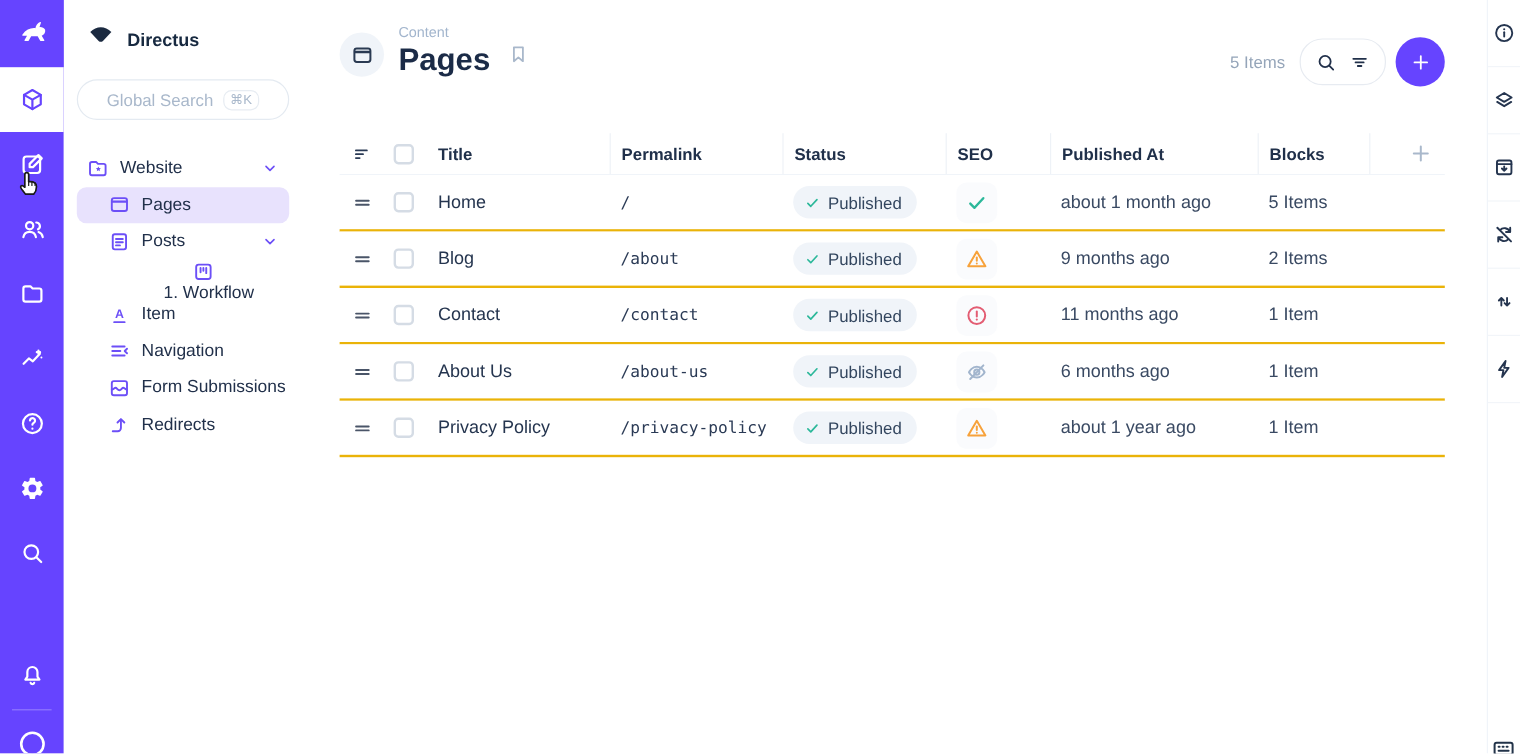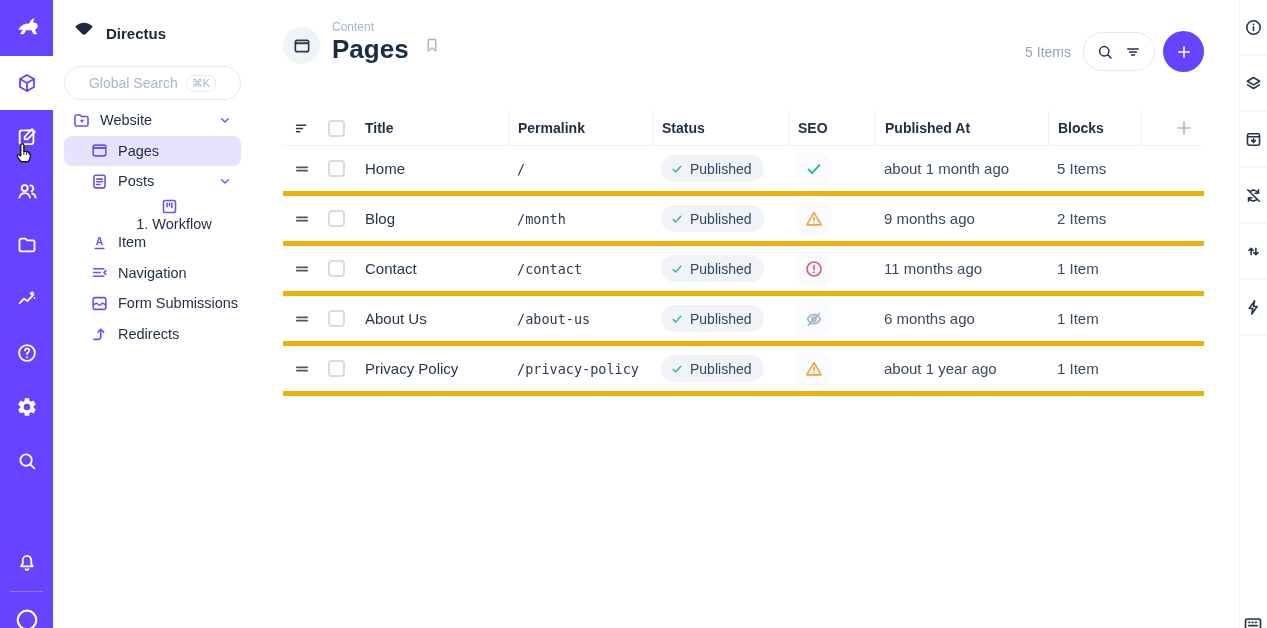--- a/index.html
+++ b/index.html
@@ -26,21 +26,21 @@
 
   
   .nav-sidebar{position:absolute;left:53px;top:0;width:199px;height:628px;background:#fff;}
   .project-row{display:flex;align-items:flex-end;gap:10px;padding:18px 0 0 19px;}
   .project-logo{width:24px;height:24px;color:#1B2A40;}
   .project-name{font-size:15px;font-weight:700;color:#172940;}
   .global-search{margin:24px 11px 0 11px;height:32px;border:1px solid #E4EAF1;border-radius:22px;
     display:flex;align-items:center;justify-content:center;gap:8px;color:#A9B8CB;font-size:14px;cursor:text;background:#fff;}
   .kbd{border:1px solid #E7ECF2;border-radius:7px;padding:1px 5px;font-size:11px;color:#A9B8CB;
     font-family:"Liberation Sans","DejaVu Sans",sans-serif;}
-  .nav-tree{margin-top:5px;}
+  .nav-tree{margin-top:25px;}
   .nav-item{height:30.5px;display:flex;align-items:center;font-size:14.5px;color:#21304A;
     margin:0 11px;border-radius:8px;cursor:pointer;}
   .nav-item.l0{padding-left:8px;}
   .nav-item.l1{padding-left:26px;}
   .nav-item.l2{padding-left:43px;flex-direction:column;}
   .nav-item.selected{background:#E8E2FD;}
   .nav-icon{width:19px;height:19px;color:#6C4FF7;margin-right:9px;}
   .nav-label{white-space:nowrap;}
   .chevron{margin-left:auto;margin-right:8px;width:16px;height:16px;color:#6C4FF7;}
 
@@ -67,21 +67,21 @@
   .table{position:absolute;left:283px;top:111px;width:921px;}
   .grid{display:grid;grid-template-columns:37px 36px 152px 144px 136px 87px 173px 93px 1fr;align-items:center;}
   .thead{height:34px;border-bottom:1px solid #F0F4F9;}
   .th{font-size:14px;font-weight:700;color:#20304A;padding-left:9px;height:100%;display:flex;align-items:center;cursor:pointer;}
   .th.bordered{border-left:1px solid #EEF2F7;}
   .th.c-drag{padding-left:10px;color:#2A3A55;}
   .th.c-drag .icon{width:17px;height:17px;}
   .th.c-check{padding-left:8px;}
   .th.c-add{justify-content:flex-end;padding-right:10px;color:#A9B8CB;}
   .th.c-add .icon{width:20px;height:20px;}
-  .tr{height:45px;border-bottom:5px solid #eab308;cursor:pointer;background:#fff;}
+  .tr{height:45px;border-bottom:2px solid #eab308;cursor:pointer;background:#fff;}
   .td{padding-left:9px;display:flex;align-items:center;}
   .td.c-drag{padding-left:10px;color:#4A5568;}
   .td.c-drag .icon{width:18px;height:18px;cursor:grab;}
   .td.c-check{padding-left:8px;}
   .checkbox{width:17px;height:17px;border:2px solid #D5DCE5;border-radius:4px;background:#fff;cursor:pointer;box-sizing:border-box;}
   .td-title{font-size:15px;color:#25354F;}
   .td-permalink{font-family:"DejaVu Sans Mono","Liberation Mono",monospace;font-size:13.5px;color:#2A3A55;}
   .status-pill{display:inline-flex;align-items:center;gap:6px;background:#F0F4F9;border-radius:14px;
     height:27px;padding:0 12px 0 9px;font-size:14px;color:#33465F;}
   .status-pill .icon{width:14px;height:14px;color:#2CB89A;}
@@ -412,21 +412,21 @@
           <span class="icon">
             <svg viewBox="0 0 24 24" fill="none" stroke="currentColor" stroke-width="2" stroke-linecap="round" stroke-linejoin="round">
               <path d="M5 9.8h14M5 14.2h14" stroke-width="2.2"></path>
             </svg>
           </span>
         </div>
         <div class="td c-check">
           <span class="checkbox"></span>
         </div>
         <div class="td td-title">Blog</div>
-        <div class="td td-permalink">/month</div>
+        <div class="td td-permalink">/about</div>
         <div class="td">
           <span class="status-pill">
             <span class="icon">
               <svg viewBox="0 0 24 24" fill="none" stroke="currentColor" stroke-width="2" stroke-linecap="round" stroke-linejoin="round">
                 <path d="M5.5 12.8l4.2 4.2 8.8-9.6" stroke-width="2.4"></path>
               </svg>
             </span>
             <span>Published</span>
           </span>
         </div>

